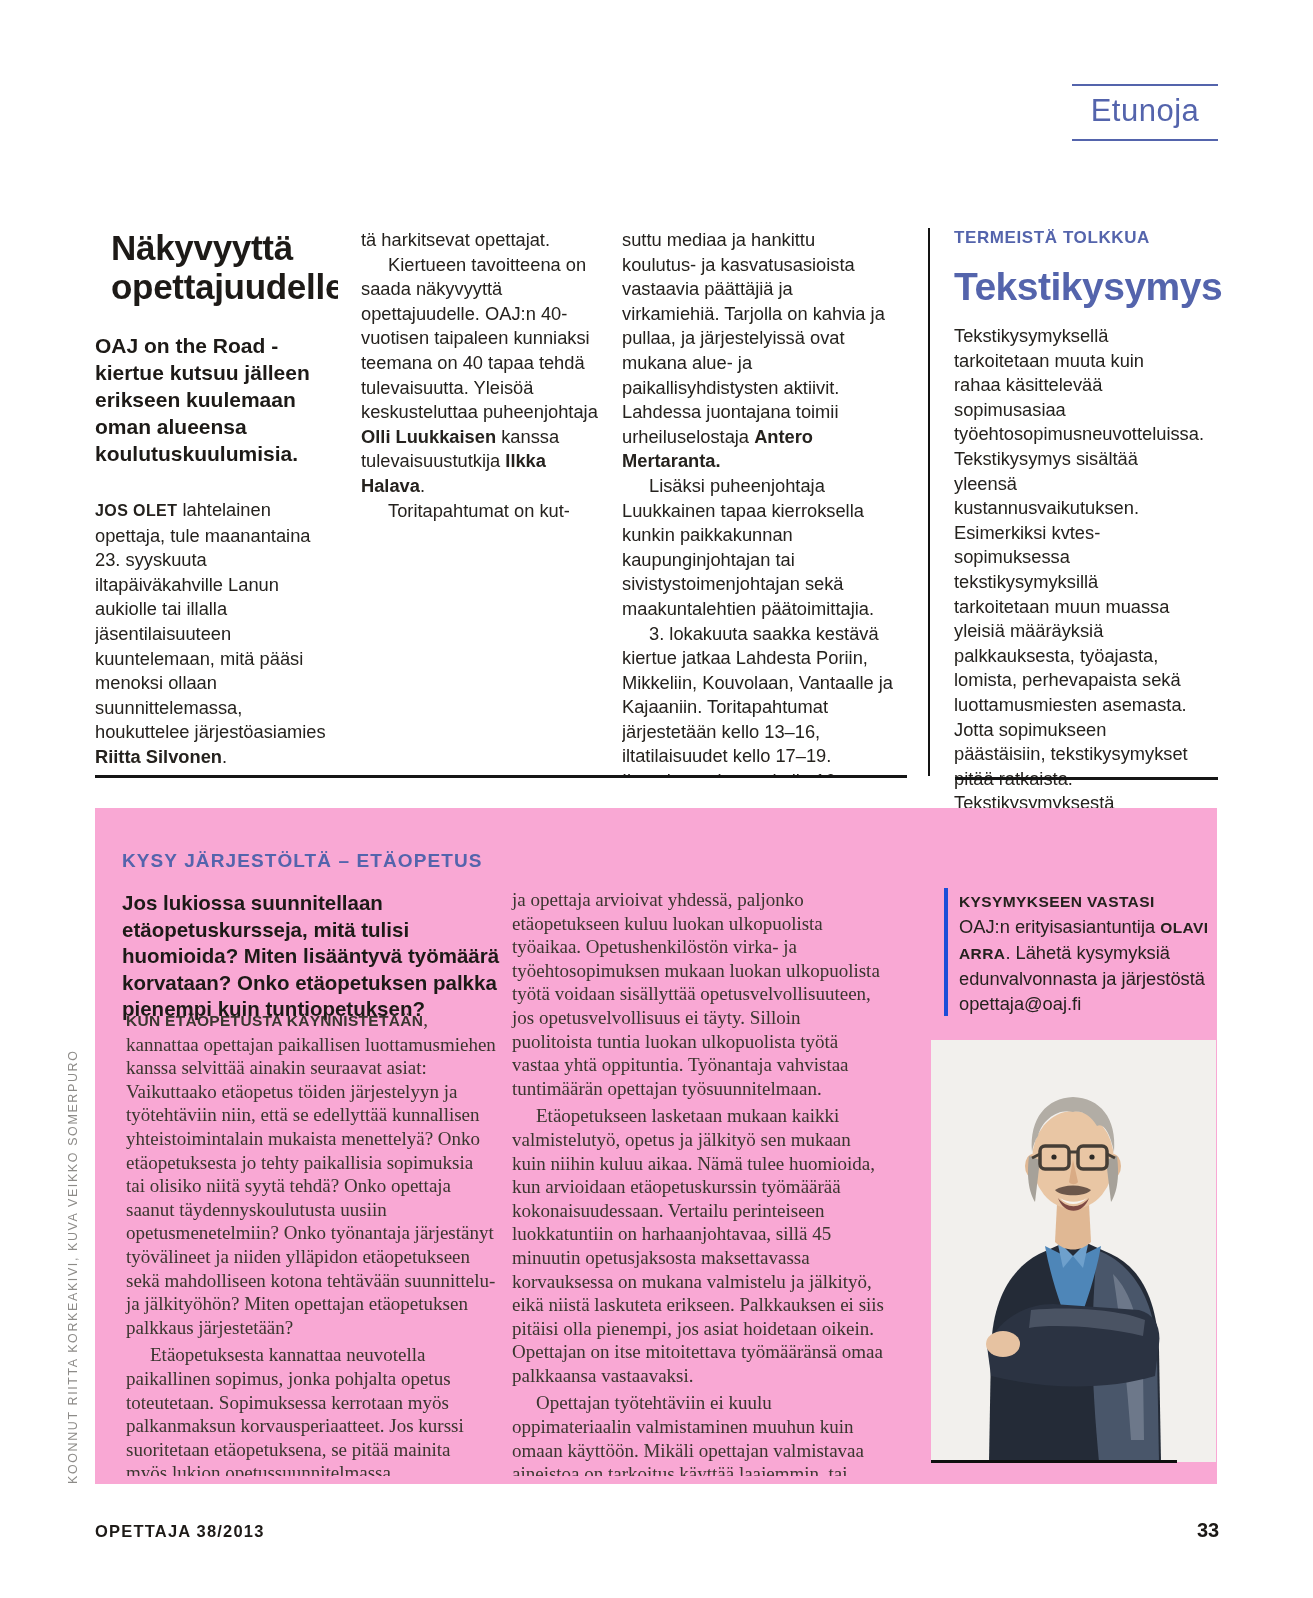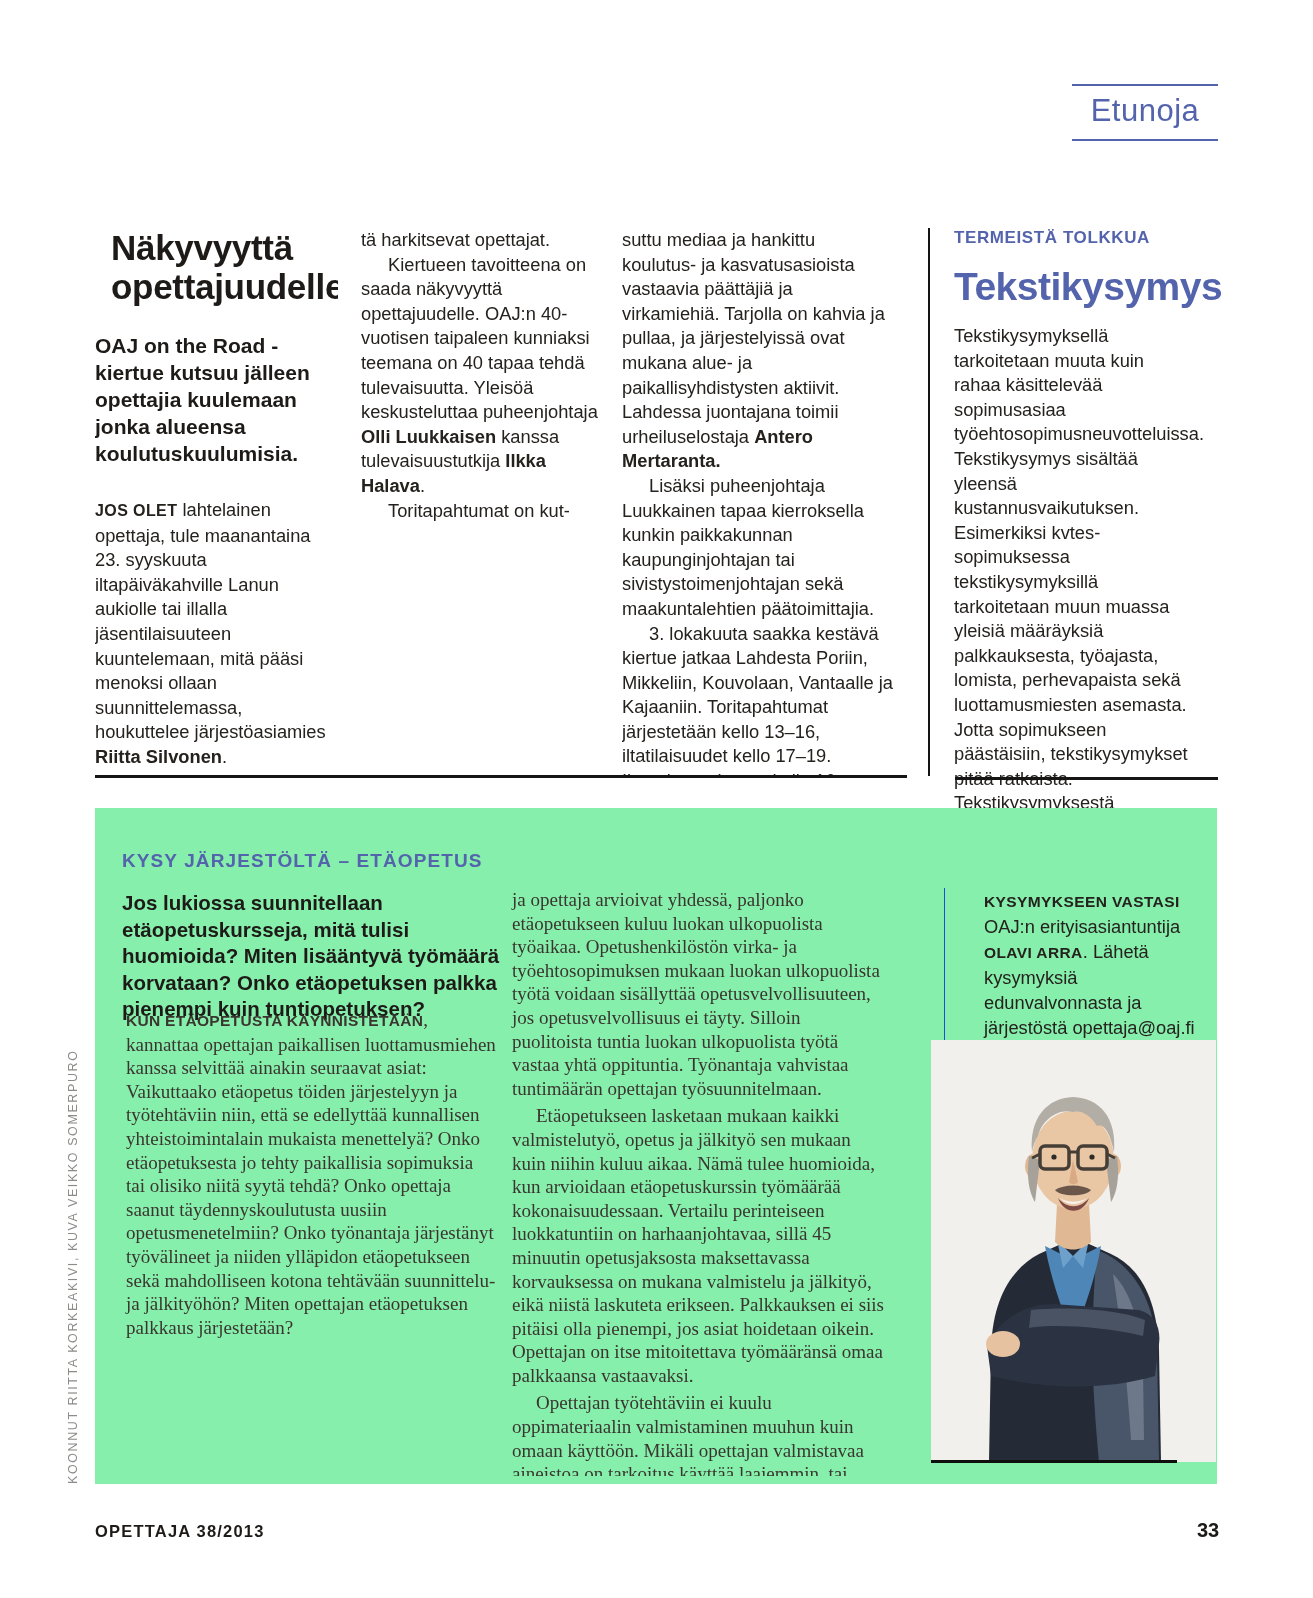--- a/index.html
+++ b/index.html
@@ -31,34 +31,34 @@
            border-left:2.5px solid #141414;padding-left:24px;box-sizing:border-box;}
   .sidebar .kicker{font-size:17px;font-weight:bold;color:#5464ac;letter-spacing:.6px;margin:0 0 17px;}
   .sidebar h2{font-size:39px;margin:0 0 15px;color:#5464ac;letter-spacing:-.5px;}
   .sidebar .source{font-weight:bold;}
 
   .hr-left{position:absolute;left:95px;top:775px;width:812px;height:2.5px;background:#151515;}
   .hr-right{position:absolute;left:955px;top:777px;width:263px;height:2.5px;background:#151515;}
 
   
   .qa-panel{position:absolute;left:95px;top:808px;width:1122px;height:676px;
-            background:#86efac;overflow:hidden;}
+            background:#f9a8d4;overflow:hidden;}
   .qa-kicker{position:absolute;left:27px;top:42px;font-size:19px;font-weight:bold;
              color:#5464ac;letter-spacing:1.1px;}
   .qa-question{position:absolute;left:27px;top:82px;width:380px;font-size:20.5px;
                line-height:26.5px;font-weight:bold;color:#1d1a17;}
   .qa-col{position:absolute;font-family:"Liberation Serif",serif;font-size:19px;
           line-height:23.6px;color:#3a362f;}
   .qa-colA{left:27px;top:196px;width:378px;height:472px;overflow:hidden;}
   .qa-colB{left:413px;top:76px;width:380px;height:592px;overflow:hidden;}
   .qa-col p{margin:4px;}
   .qa-col p.indent{text-indent:24px;}
   .qa-col b.caps{font-family:"Liberation Sans",sans-serif;font-size:15.5px;letter-spacing:.3px;}
   .answer-credit{position:absolute;left:849px;top:80px;width:266px;
-                 border-left:1px solid #1d4ed8;padding-left:39px;box-sizing:border-box;
+                 border-left:4px solid #1d4ed8;padding-left:11px;box-sizing:border-box;
                  font-size:18.3px;line-height:25px;color:#25221e;}
   .answer-credit b.caps{font-size:15.5px;letter-spacing:.4px;}
   .portrait{position:absolute;left:836px;top:232px;width:285px;height:422px;}
   .photo-rule{position:absolute;left:836px;top:652px;width:246px;height:3px;background:#0f0f0f;}
 
   
   .vertical-credit{position:absolute;left:66px;top:1484px;transform-origin:0 0;
                    transform:rotate(-90deg);white-space:nowrap;font-size:12.5px;
                    letter-spacing:1.6px;color:#8d8b88;}
   .footer-left{position:absolute;left:95px;top:1522px;font-weight:bold;font-size:16.5px;
@@ -72,21 +72,21 @@
 
   <div class="etunoja">
     <div class="rule"></div>
     <div class="etunoja-text">Etunoja</div>
     <div class="rule"></div>
   </div>
 
   <div class="col col1">
     <h1 class="article-title">Näkyvyyttä
 opettajuudelle</h1>
-    <p class="standfirst">OAJ on the Road -kiertue kutsuu jälleen opettajia kuulemaan jonka alueensa koulutuskuulumisia.</p>
+    <p class="standfirst">OAJ on the Road -kiertue kutsuu jälleen erikseen kuulemaan oman alueensa koulutuskuulumisia.</p>
     <p class="body"><b class="caps">JOS OLET</b> lahtelainen opettaja, tule maanantaina 23. syyskuuta iltapäiväkahville Lanun aukiolle tai illalla jäsentilaisuuteen kuuntelemaan, mitä pääsi menoksi ollaan suunnittelemassa, houkuttelee järjestöasiamies <b>Riitta Silvonen</b>.</p>
     <p class="body indent">Silvonen on mukana kolmannella OAJ on the Road -kierroksella, joka starttaa Lahdesta. Toritapahtuma on suunnattu kaikelle kansalle, ja iltatilaisuuteen ovat tervetulleita OAJ:n jäsenten lisäksi jäsenyyt-</p>
   </div>
 
   <div class="col col2">
     <p class="body">tä harkitsevat opettajat.</p>
     <p class="body indent">Kiertueen tavoitteena on saada näkyvyyttä opettajuudelle. OAJ:n 40-vuotisen taipaleen kunniaksi teemana on 40 tapaa tehdä tulevaisuutta. Yleisöä keskusteluttaa puheenjohtaja <b>Olli Luukkaisen</b> kanssa tulevaisuustutkija <b>Ilkka Halava</b>.</p>
     <p class="body indent">Toritapahtumat on kut-</p>
   </div>
 
@@ -106,20 +106,21 @@
   </aside>
 
   <div class="hr-left"></div>
   <div class="hr-right"></div>
 
   <section class="qa-panel">
     <div class="qa-kicker">KYSY JÄRJESTÖLTÄ – ETÄOPETUS</div>
     <div class="qa-question">Jos lukiossa suunnitellaan etäopetuskursseja, mitä tulisi huomioida? Miten lisääntyvä työmäärä korvataan? Onko etäopetuksen palkka pienempi kuin tuntiopetuksen?</div>
     <div class="qa-col qa-colA">
       <p><b class="caps">KUN ETÄOPETUSTA KÄYNNISTETÄÄN</b>, kannattaa opettajan paikallisen luottamusmiehen kanssa selvittää ainakin seuraavat asiat: Vaikuttaako etäopetus töiden järjestelyyn ja työtehtäviin niin, että se edellyttää kunnallisen yhteistoimintalain mukaista menettelyä? Onko etäopetuksesta jo tehty paikallisia sopimuksia tai olisiko niitä syytä tehdä? Onko opettaja saanut täydennyskoulutusta uusiin opetusmenetelmiin? Onko työnantaja järjestänyt työvälineet ja niiden ylläpidon etäopetukseen sekä mahdolliseen kotona tehtävään suunnittelu- ja jälkityöhön? Miten opettajan etäopetuksen palkkaus järjestetään?</p>
+      <p class="indent">Etäopetuksesta kannattaa neuvotella paikallinen sopimus, jonka pohjalta opetus toteutetaan. Sopimuksessa kerrotaan myös palkanmaksun korvausperiaatteet. Jos kurssi suoritetaan etäopetuksena, se pitää mainita myös lukion opetussuunnitelmassa.</p>
 
     </div>
     <div class="qa-col qa-colB">
       <p>ja opettaja arvioivat yhdessä, paljonko etäopetukseen kuluu luokan ulkopuolista työaikaa. Opetushenkilöstön virka- ja työehtosopimuksen mukaan luokan ulkopuolista työtä voidaan sisällyttää opetusvelvollisuuteen, jos opetusvelvollisuus ei täyty. Silloin puolitoista tuntia luokan ulkopuolista työtä vastaa yhtä oppituntia. Työnantaja vahvistaa tuntimäärän opettajan työsuunnitelmaan.</p>
       <p class="indent">Etäopetukseen lasketaan mukaan kaikki valmistelutyö, opetus ja jälkityö sen mukaan kuin niihin kuluu aikaa. Nämä tulee huomioida, kun arvioidaan etäopetuskurssin työmäärää kokonaisuudessaan. Vertailu perinteiseen luokkatuntiin on harhaanjohtavaa, sillä 45 minuutin opetusjaksosta maksettavassa korvauksessa on mukana valmistelu ja jälkityö, eikä niistä laskuteta erikseen. Palkkauksen ei siis pitäisi olla pienempi, jos asiat hoidetaan oikein. Opettajan on itse mitoitettava työmääränsä omaa palkkaansa vastaavaksi.</p>
       <p class="indent">Opettajan työtehtäviin ei kuulu oppimateriaalin valmistaminen muuhun kuin omaan käyttöön. Mikäli opettajan valmistavaa aineistoa on tarkoitus käyttää laajemmin, tai opettajan opetusta taltioidaan myöhempää käyttöä varten, on tästä tehtävä erillinen sopimus. ●</p>
     </div>
     <div class="answer-credit"><b class="caps">KYSYMYKSEEN VASTASI</b> OAJ:n erityisasiantuntija <b class="caps">OLAVI ARRA</b>. Lähetä kysymyksiä edunvalvonnasta ja järjestöstä opettaja@oaj.fi</div>
 
     <div class="portrait">

